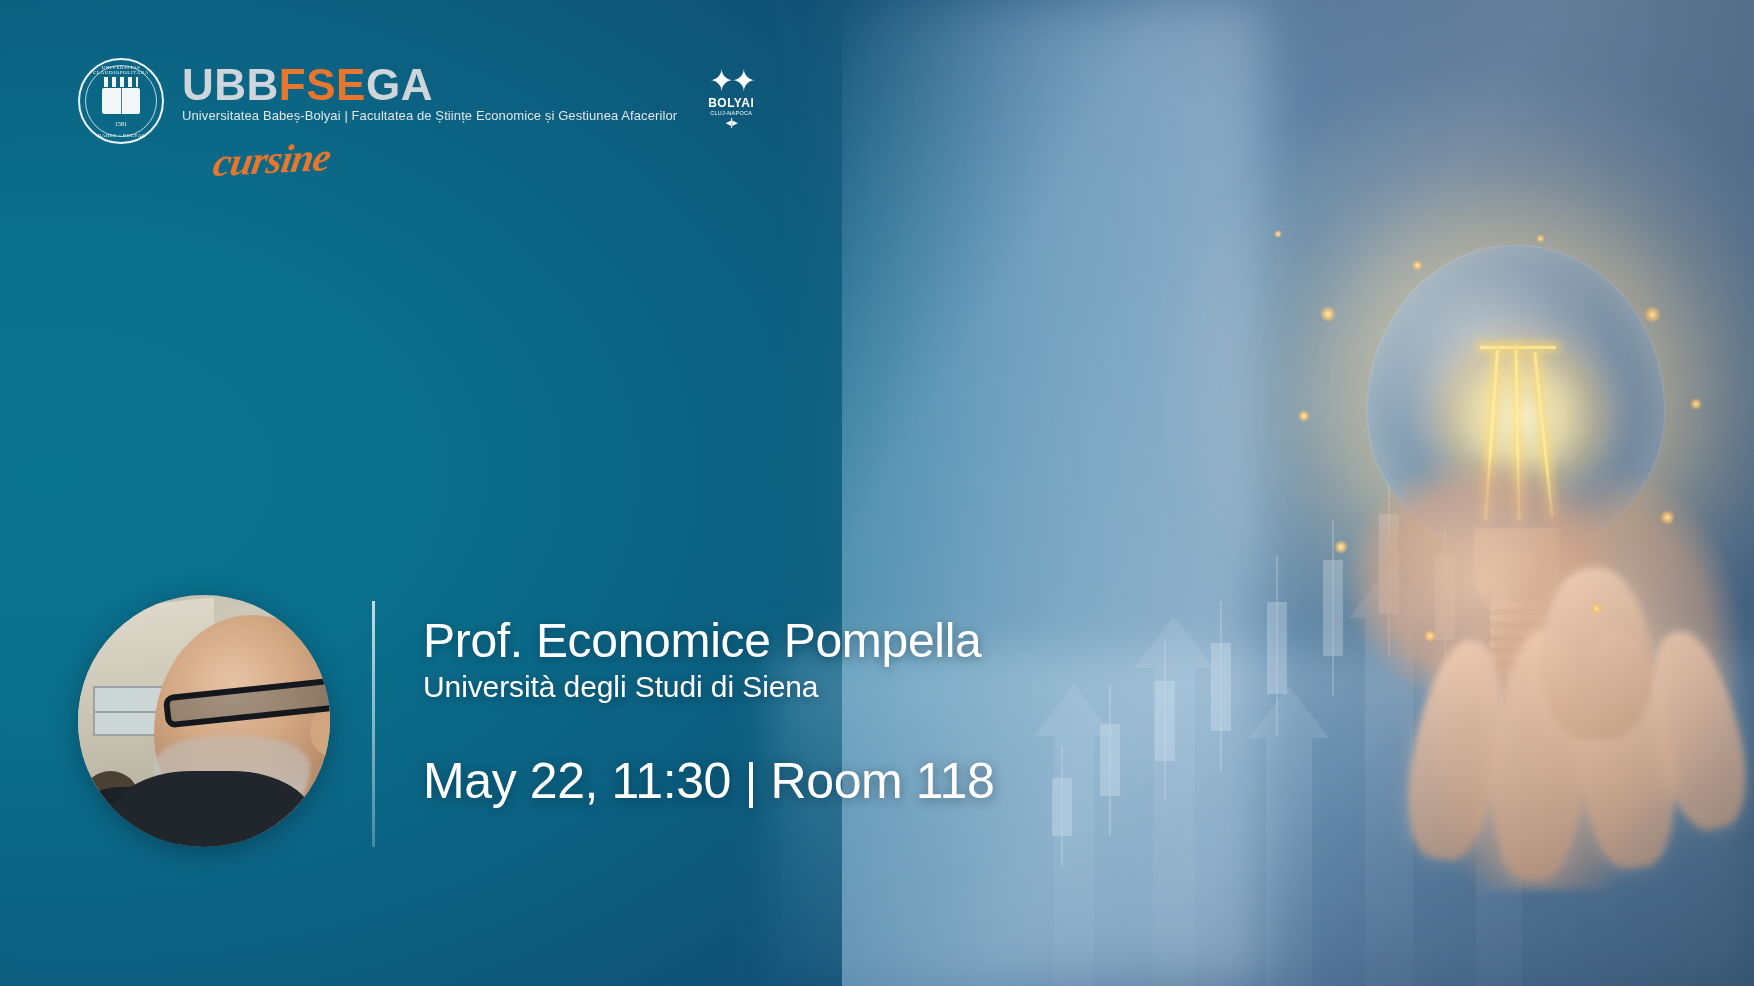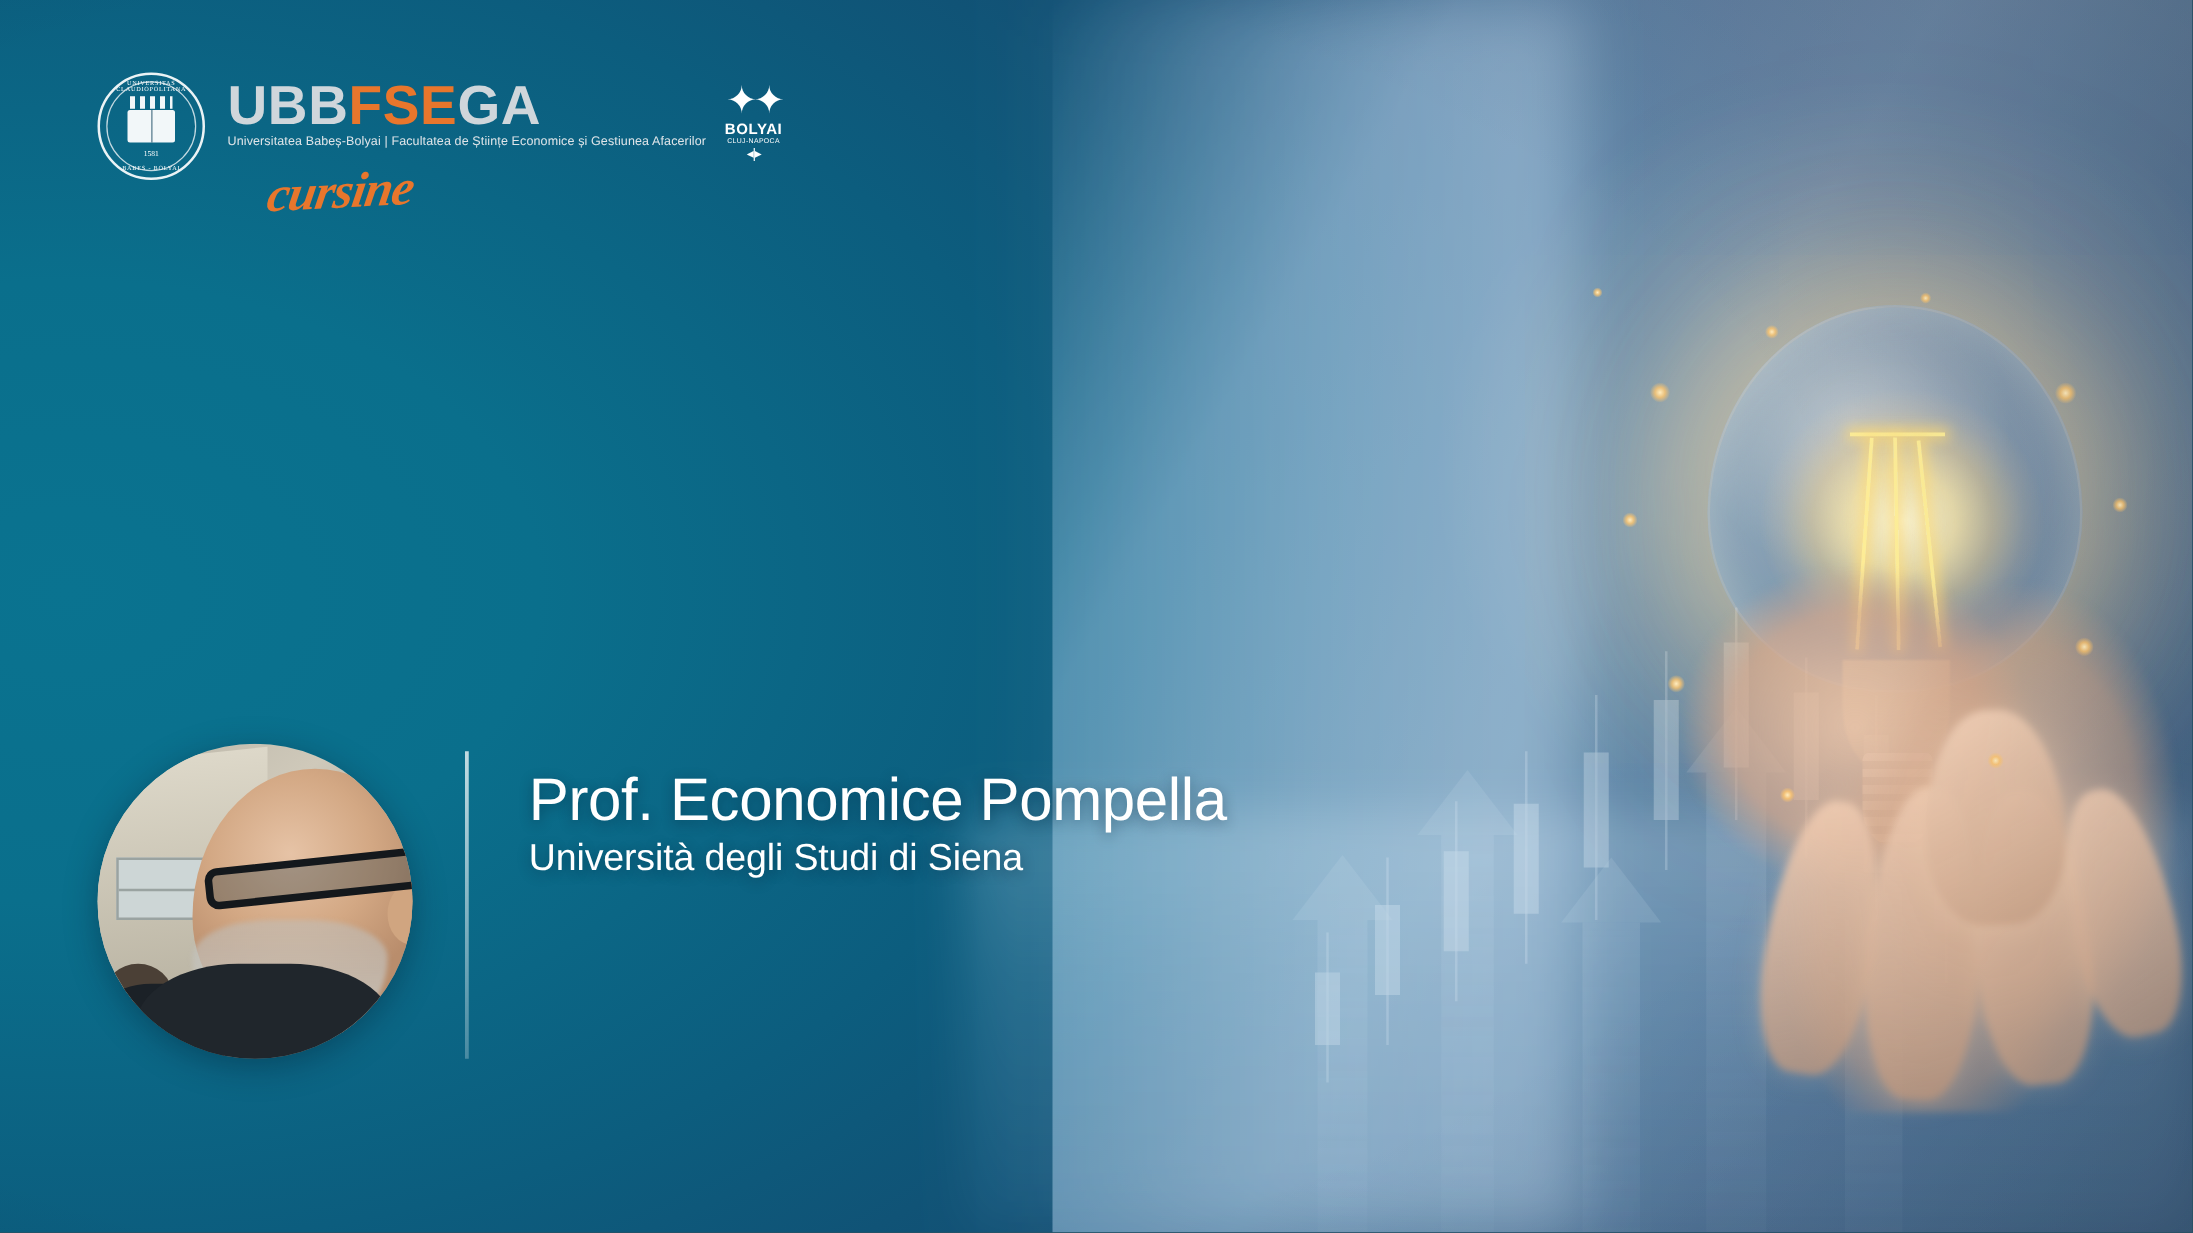--- a/index.html
+++ b/index.html
@@ -117,27 +117,27 @@
   .seal .book i{ position:absolute; left:50%; top:0; width:1px; height:100%; background:rgba(20,70,95,.7); }
   .seal .crowns{ position:absolute; left:26px; top:19px; width:34px; height:10px;
     background:repeating-linear-gradient(90deg, rgba(255,255,255,.95) 0 4px, transparent 4px 8px); }
   .seal .arc-top, .seal .arc-bot{ position:absolute; left:0; width:100%; text-align:center;
     color:#fff; font-size:5px; letter-spacing:.6px; font-family:"Liberation Serif", serif; }
   .seal .arc-top{ top:7px; } .seal .arc-bot{ bottom:6px; }
   .seal .year{ position:absolute; left:0; width:100%; text-align:center; bottom:17px;
     color:#fff; font-size:6px; font-family:"Liberation Serif", serif; }
 
   .wordmark{ position:relative; padding-top:6px; }
-  .wm-row{ display:flex; align-items:flex-start; gap:10px; }
+  .wm-row{ display:flex; align-items:flex-start; gap:26px; }
   .wm-text{ font-size:44px; font-weight:700; letter-spacing:.5px; line-height:.95;
     font-family:"Liberation Sans", sans-serif; }
   .wm-text .g1{ color:#cfd6db; }
   .wm-text .g2{ color:#e8762c; }
   .wm-text .g3{ color:#cfd6db; }
-  .wm-sub{ margin-top:2px; color:#dfe5e9; font-size:10px; letter-spacing:.1px; white-space:nowrap; }
+  .wm-sub{ margin-top:2px; color:#dfe5e9; font-size:13px; letter-spacing:.1px; white-space:nowrap; }
   .wm-script{ margin-top:4px; margin-left:34px; color:#e8762c; font-size:40px;
     font-family:"Liberation Serif", serif; font-style:italic; font-weight:700;
     transform:skewX(-12deg) rotate(-3deg); letter-spacing:-1px; }
   .fsega-mark{ margin-top:2px; width:56px; text-align:center; }
   .fsega-mark .glyph{ font-size:30px; color:#ffffff; line-height:1; letter-spacing:-3px; }
   .fsega-mark .n1{ font-size:12px; font-weight:700; color:#fff; letter-spacing:.5px; }
   .fsega-mark .n2{ font-size:5.5px; color:#fff; letter-spacing:.3px; }
   .fsega-mark .bars{ font-size:11px; color:#fff; letter-spacing:-1px; }
 
   
@@ -321,16 +321,17 @@
       <div class="av-beard"></div>
       <div class="av-glass"></div>
       <div class="av-body"></div>
     </div>
 
     <div class="divider"></div>
 
     <div class="sp-text">
       <div class="sp-name">Prof. Economice Pompella</div>
       <div class="sp-aff">Università degli Studi di Siena</div>
+      <div class="sp-when">May 22, 11:30 | Room 118</div>
     </div>
   </div>
 
 </div>
 
 </body></html>

